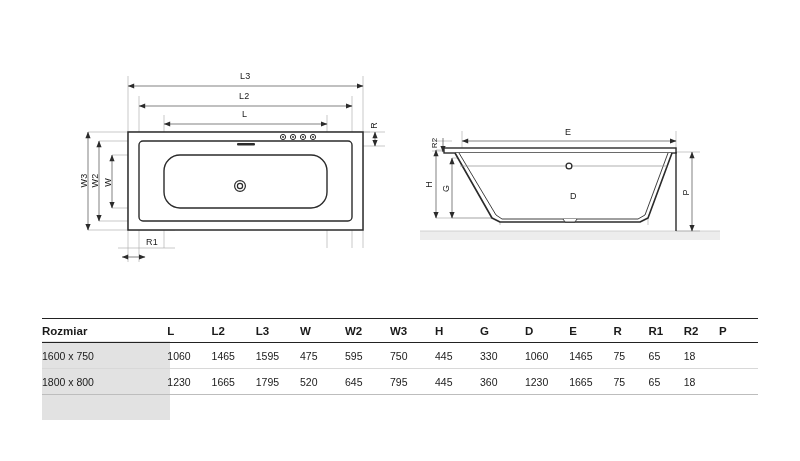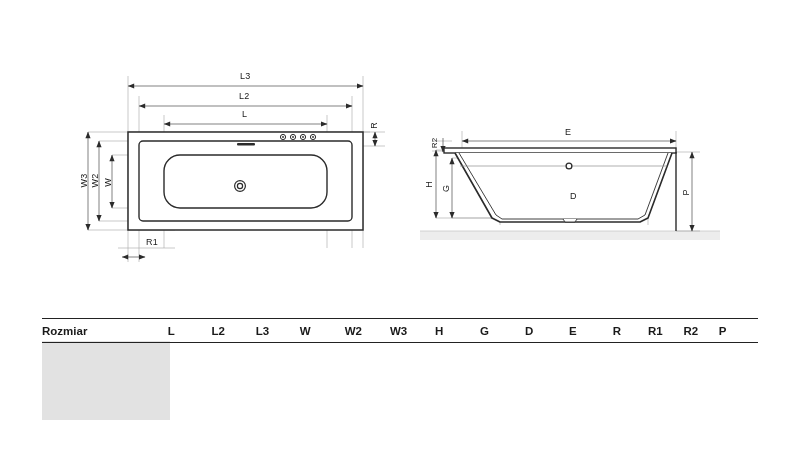--- a/index.html
+++ b/index.html
@@ -226,16 +226,50 @@
         <th class="c-num-w">G</th>
         <th class="c-num">D</th>
         <th class="c-num">E</th>
         <th class="c-sm">R</th>
         <th class="c-sm">R1</th>
         <th class="c-sm">R2</th>
         <th class="c-p">P</th>
       </tr>
     </thead>
     <tbody>
+      <tr>
+        <td class="c-size">1600 x 750</td>
+        <td class="c-num">1060</td>
+        <td class="c-num">1465</td>
+        <td class="c-num">1595</td>
+        <td class="c-num-w">475</td>
+        <td class="c-num-w">595</td>
+        <td class="c-num-w">750</td>
+        <td class="c-num-w">445</td>
+        <td class="c-num-w">330</td>
+        <td class="c-num">1060</td>
+        <td class="c-num">1465</td>
+        <td class="c-sm">75</td>
+        <td class="c-sm">65</td>
+        <td class="c-sm">18</td>
+        <td class="c-p"></td>
+      </tr>
+      <tr>
+        <td class="c-size">1800 x 800</td>
+        <td class="c-num">1230</td>
+        <td class="c-num">1665</td>
+        <td class="c-num">1795</td>
+        <td class="c-num-w">520</td>
+        <td class="c-num-w">645</td>
+        <td class="c-num-w">795</td>
+        <td class="c-num-w">445</td>
+        <td class="c-num-w">360</td>
+        <td class="c-num">1230</td>
+        <td class="c-num">1665</td>
+        <td class="c-sm">75</td>
+        <td class="c-sm">65</td>
+        <td class="c-sm">18</td>
+        <td class="c-p"></td>
+      </tr>
     </tbody>
   </table>
 
 </div>
 
 </body></html>

